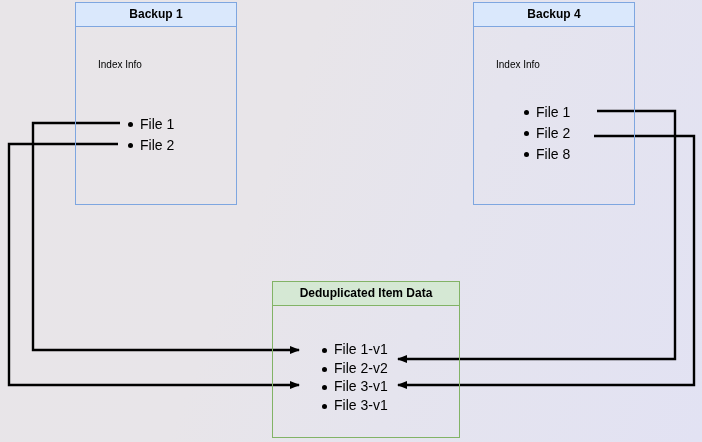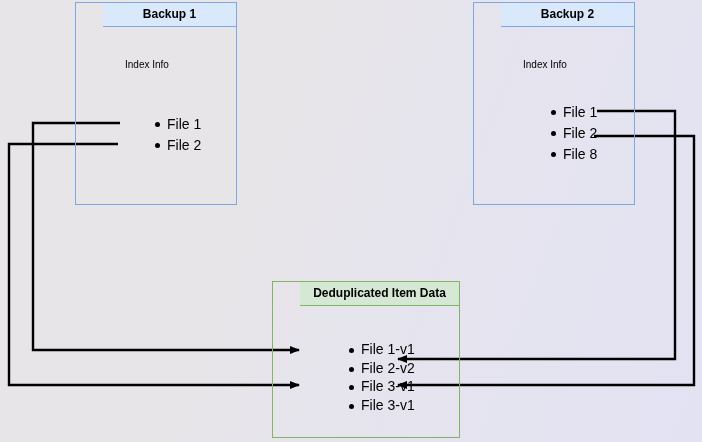--- a/index.html
+++ b/index.html
@@ -25,21 +25,20 @@
     width: 702px;
     height: 442px;
     pointer-events: none;
   }
   .node {
     position: absolute;
     box-sizing: border-box;
     border-width: 1px;
     border-style: solid;
     background: transparent;
-    padding-left: 27px;
   }
   .node .title {
     box-sizing: border-box;
     width: 100%;
     height: 24px;
     line-height: 23px;
     text-align: center;
     font-size: 12px;
     font-weight: bold;
     color: #000000;
@@ -133,21 +132,21 @@
     <div class="body" style="height:178px;">
       <div class="subtitle" style="left:22px; top:32px;">Index Info</div>
       <ul class="file-list spaced" style="left:51px; top:87px;">
         <li>File 1</li>
         <li>File 2</li>
       </ul>
     </div>
   </div>
 
   <div class="node node-blue" style="left:473px; top:2px; width:162px; height:203px;">
-    <div class="title">Backup 2</div>
+    <div class="title">Backup 4</div>
     <div class="body" style="height:178px;">
       <div class="subtitle" style="left:22px; top:32px;">Index Info</div>
       <ul class="file-list spaced" style="left:49px; top:75px;">
         <li>File 1</li>
         <li>File 2</li>
         <li>File 8</li>
       </ul>
     </div>
   </div>
 

